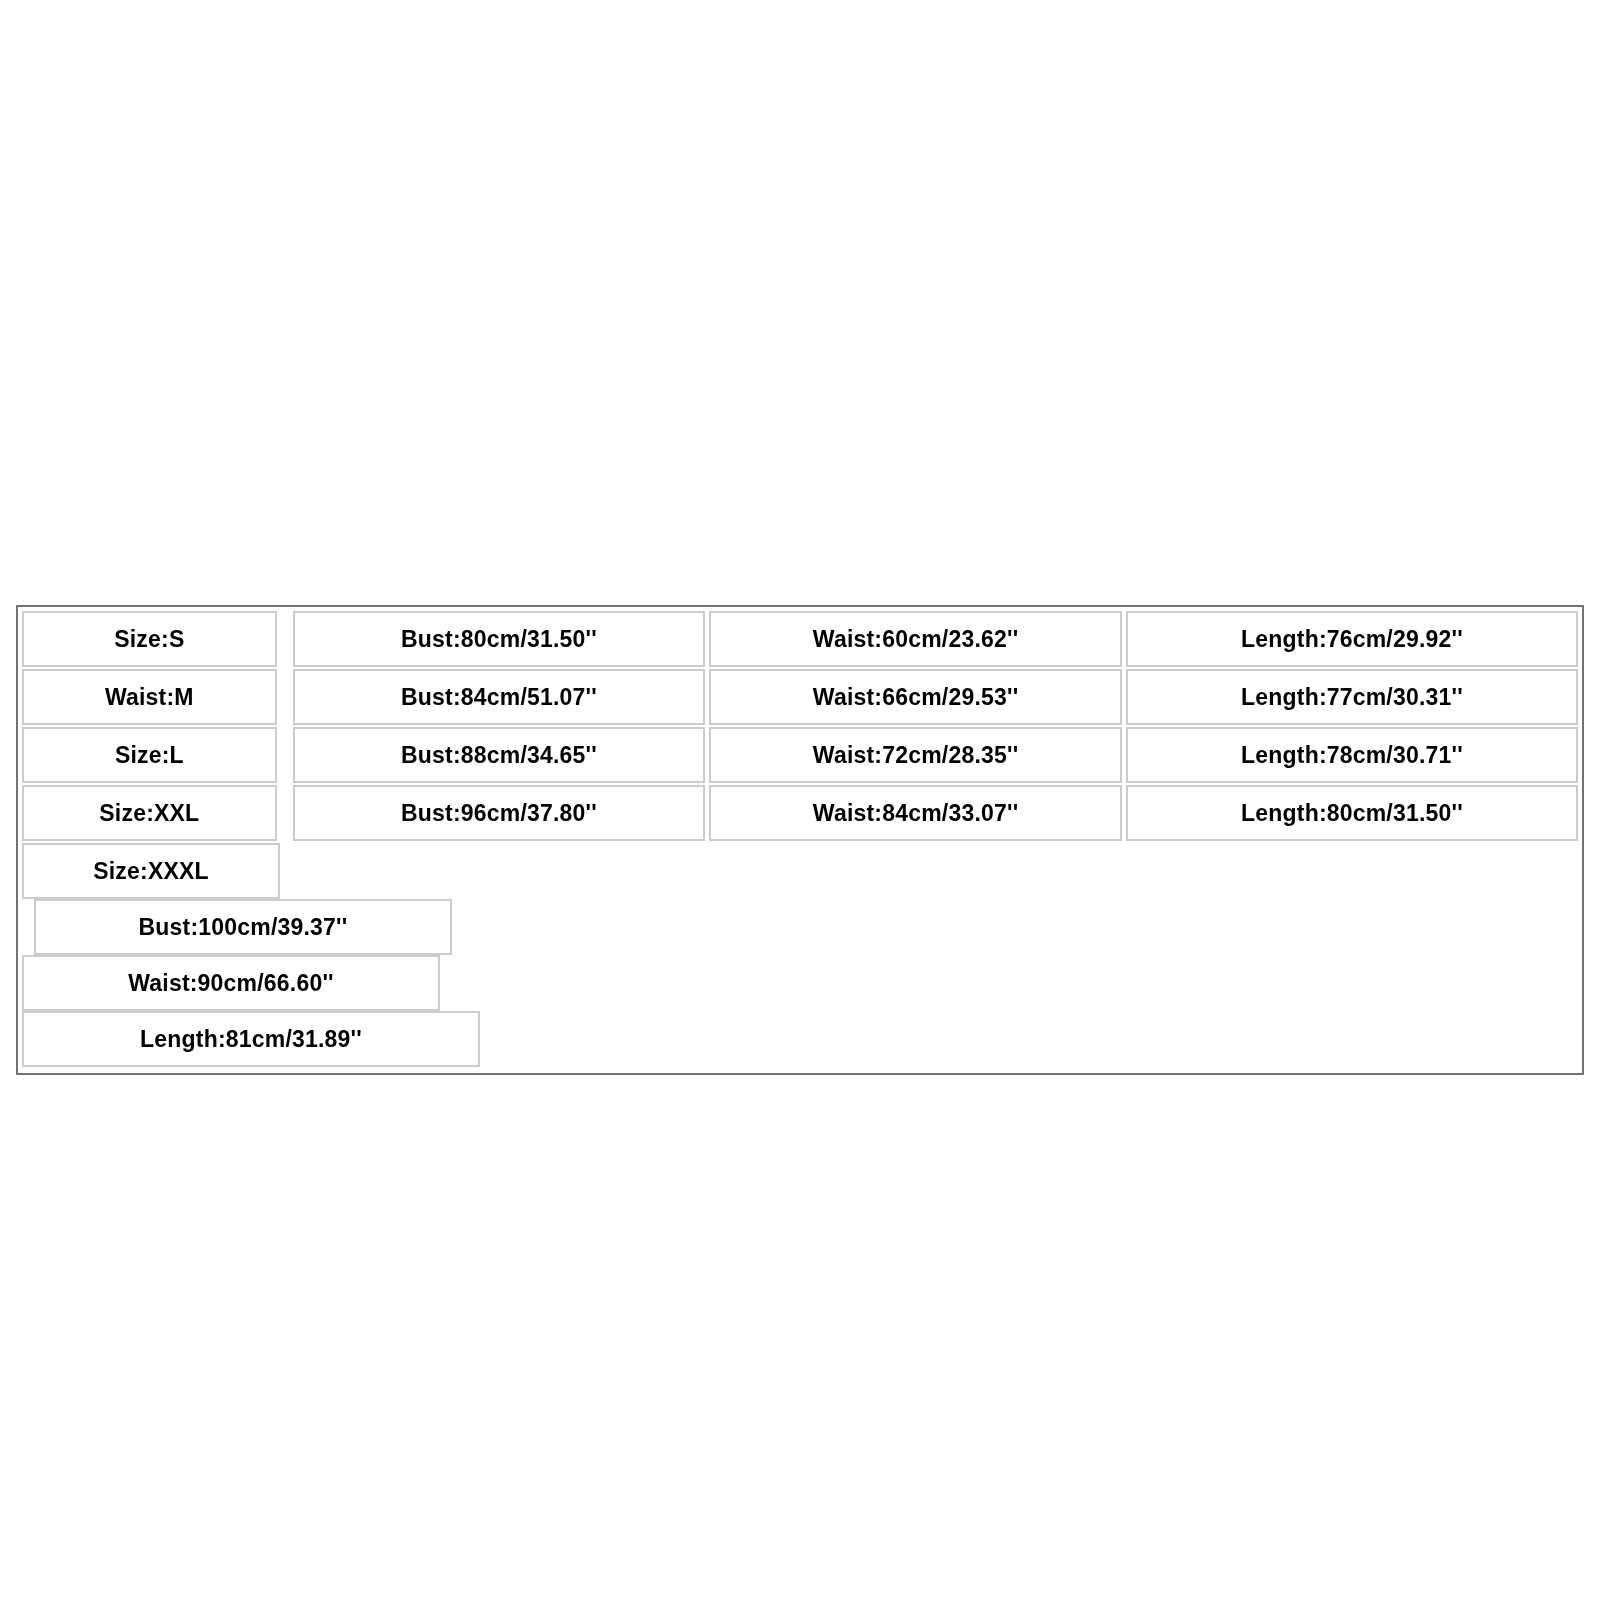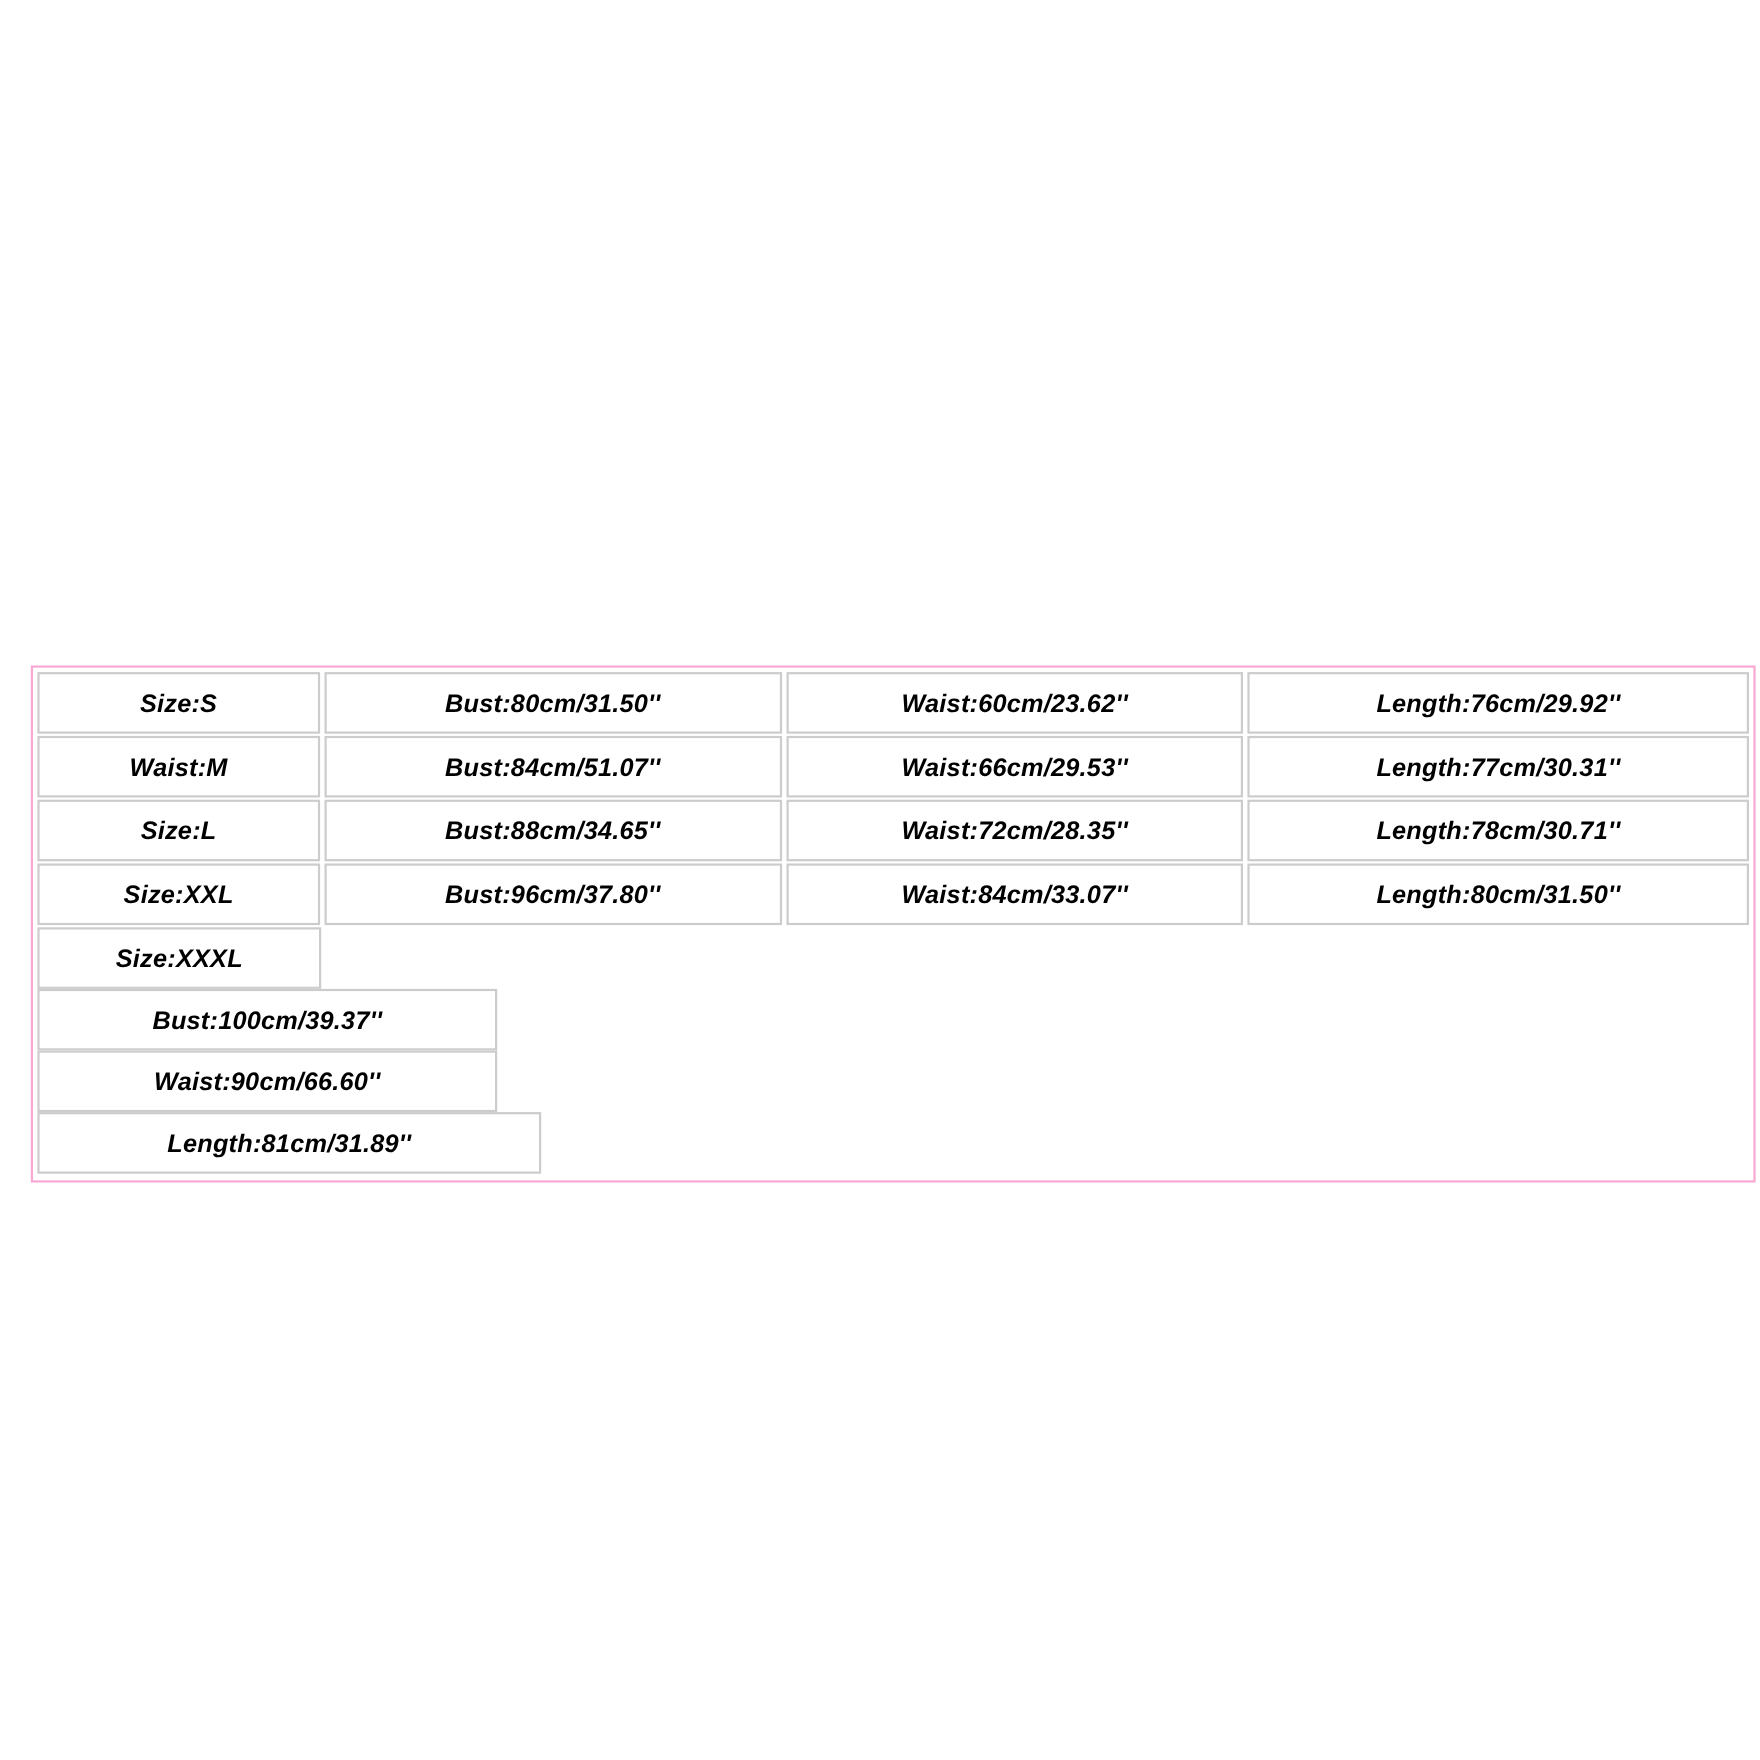--- a/index.html
+++ b/index.html
@@ -10,28 +10,27 @@
   body {
     width: 1600px;
     height: 1600px;
     font-family: "Liberation Sans", sans-serif;
     position: relative;
     overflow: hidden;
   }
 
   #size-chart {
     position: absolute;
-    left: 28px;
+    left: 16px;
     top: 605px;
     width: 1568px;
     box-sizing: border-box;
-    border: 2px solid #f9a8d4;
+    border: 2px solid #737373;
     padding: 4px 4px 6px 4px;
     background: #ffffff;
-    font-style: italic;
   }
 
   .chart-row {
     display: flex;
     width: 100%;
     box-sizing: border-box;
     margin-bottom: 2px;
   }
   .chart-row:last-child {
     margin-bottom: 0;
@@ -51,21 +50,21 @@
     letter-spacing: 0.2px;
     background: #ffffff;
     margin-right: 4px;
     white-space: nowrap;
   }
   .cell:last-child {
     margin-right: 0;
   }
 
   .col-size   { width: 258px; }
-  .col-bust   { width: 418px; }
+  .col-bust   { width: 418px; margin-left: 12px; }
   .col-waist  { width: 418px; }
   .col-length { width: 458px; }
 </style>
 </head>
 <body>
 
 <div id="size-chart">
 
   <div class="chart-row">
     <div class="cell col-size">Size:S</div>

